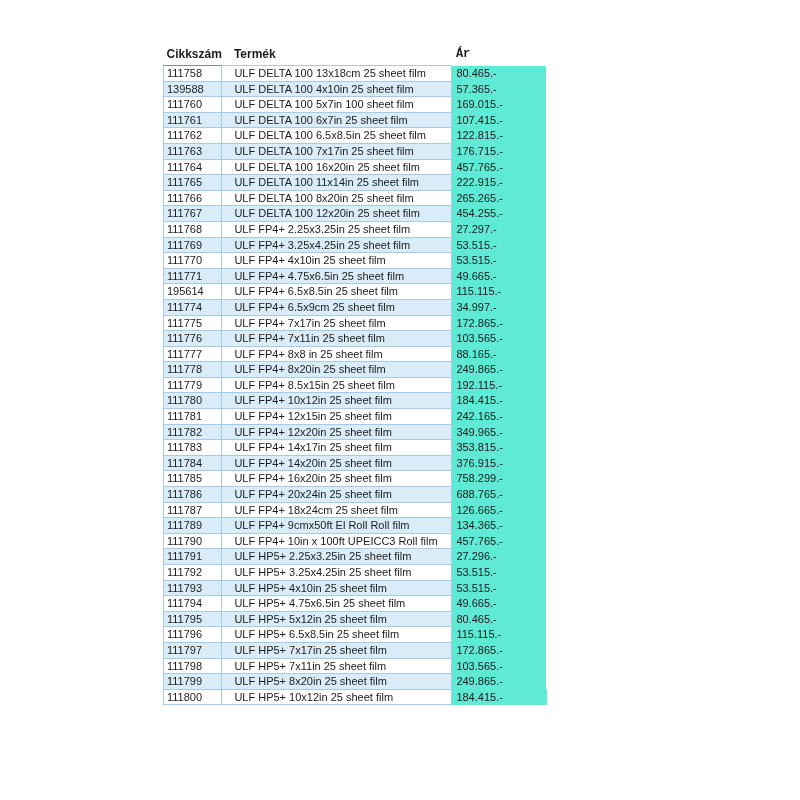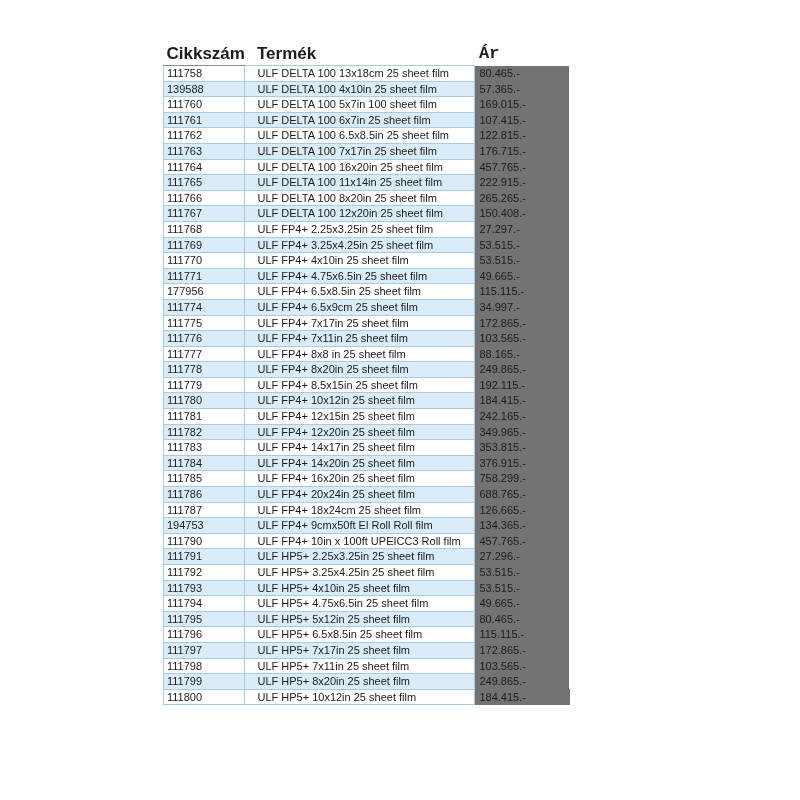--- a/index.html
+++ b/index.html
@@ -27,21 +27,21 @@
     top: 47px;
     border-collapse: collapse;
     table-layout: fixed;
   }
   col.col-sku    { width: 55px; }
   col.col-prod   { width: 230px; }
   col.col-price  { width: 95px; }
 
   th {
     font-weight: bold;
-    font-size: 17px;
+    font-size: 12px;
     text-align: left;
     padding: 0 0 4px 3px;
     line-height: 14px;
     white-space: nowrap;
   }
   th.h-sku   { border-bottom: 1px solid #8a8a8a; }
   th.h-prod  { padding-left: 12px; }
   th.h-price { padding-left: 4px; font-family: Liberation Mono, monospace; }
 
   td {
@@ -56,21 +56,21 @@
     border: 1px solid #a6cbe8;
     padding-left: 3px;
     margin-top: 48px;
   }
   td.c-prod {
     border: 1px solid #a6cbe8;
     padding-left: 12px;
   }
   td.c-price {
     padding-left: 4px;
-    background: #737373;
+    background: #5eead4;
   }
   tbody tr:nth-child(even) td.c-sku,
   tbody tr:nth-child(even) td.c-prod {
     background: #d9ecf8;
   }
   tbody tr:nth-child(odd) td.c-sku,
   tbody tr:nth-child(odd) td.c-prod {
     background: #ffffff;
   }
 </style>
@@ -133,21 +133,21 @@
           <td class="c-price">222.915.-</td>
         </tr>
         <tr>
           <td class="c-sku">111766</td>
           <td class="c-prod">ULF DELTA 100 8x20in 25 sheet film</td>
           <td class="c-price">265.265.-</td>
         </tr>
         <tr>
           <td class="c-sku">111767</td>
           <td class="c-prod">ULF DELTA 100 12x20in 25 sheet film</td>
-          <td class="c-price">150.408.-</td>
+          <td class="c-price">454.255.-</td>
         </tr>
         <tr>
           <td class="c-sku">111768</td>
           <td class="c-prod">ULF FP4+ 2.25x3.25in 25 sheet film</td>
           <td class="c-price">27.297.-</td>
         </tr>
         <tr>
           <td class="c-sku">111769</td>
           <td class="c-prod">ULF FP4+ 3.25x4.25in 25 sheet film</td>
           <td class="c-price">53.515.-</td>
@@ -156,21 +156,21 @@
           <td class="c-sku">111770</td>
           <td class="c-prod">ULF FP4+ 4x10in 25 sheet film</td>
           <td class="c-price">53.515.-</td>
         </tr>
         <tr>
           <td class="c-sku">111771</td>
           <td class="c-prod">ULF FP4+ 4.75x6.5in 25 sheet film</td>
           <td class="c-price">49.665.-</td>
         </tr>
         <tr>
-          <td class="c-sku">177956</td>
+          <td class="c-sku">195614</td>
           <td class="c-prod">ULF FP4+ 6.5x8.5in 25 sheet film</td>
           <td class="c-price">115.115.-</td>
         </tr>
         <tr>
           <td class="c-sku">111774</td>
           <td class="c-prod">ULF FP4+ 6.5x9cm 25 sheet film</td>
           <td class="c-price">34.997.-</td>
         </tr>
         <tr>
           <td class="c-sku">111775</td>
@@ -231,21 +231,21 @@
           <td class="c-sku">111786</td>
           <td class="c-prod">ULF FP4+ 20x24in 25 sheet film</td>
           <td class="c-price">688.765.-</td>
         </tr>
         <tr>
           <td class="c-sku">111787</td>
           <td class="c-prod">ULF FP4+ 18x24cm 25 sheet film</td>
           <td class="c-price">126.665.-</td>
         </tr>
         <tr>
-          <td class="c-sku">194753</td>
+          <td class="c-sku">111789</td>
           <td class="c-prod">ULF FP4+ 9cmx50ft El Roll Roll film</td>
           <td class="c-price">134.365.-</td>
         </tr>
         <tr>
           <td class="c-sku">111790</td>
           <td class="c-prod">ULF FP4+ 10in x 100ft UPEICC3  Roll film</td>
           <td class="c-price">457.765.-</td>
         </tr>
         <tr>
           <td class="c-sku">111791</td>

